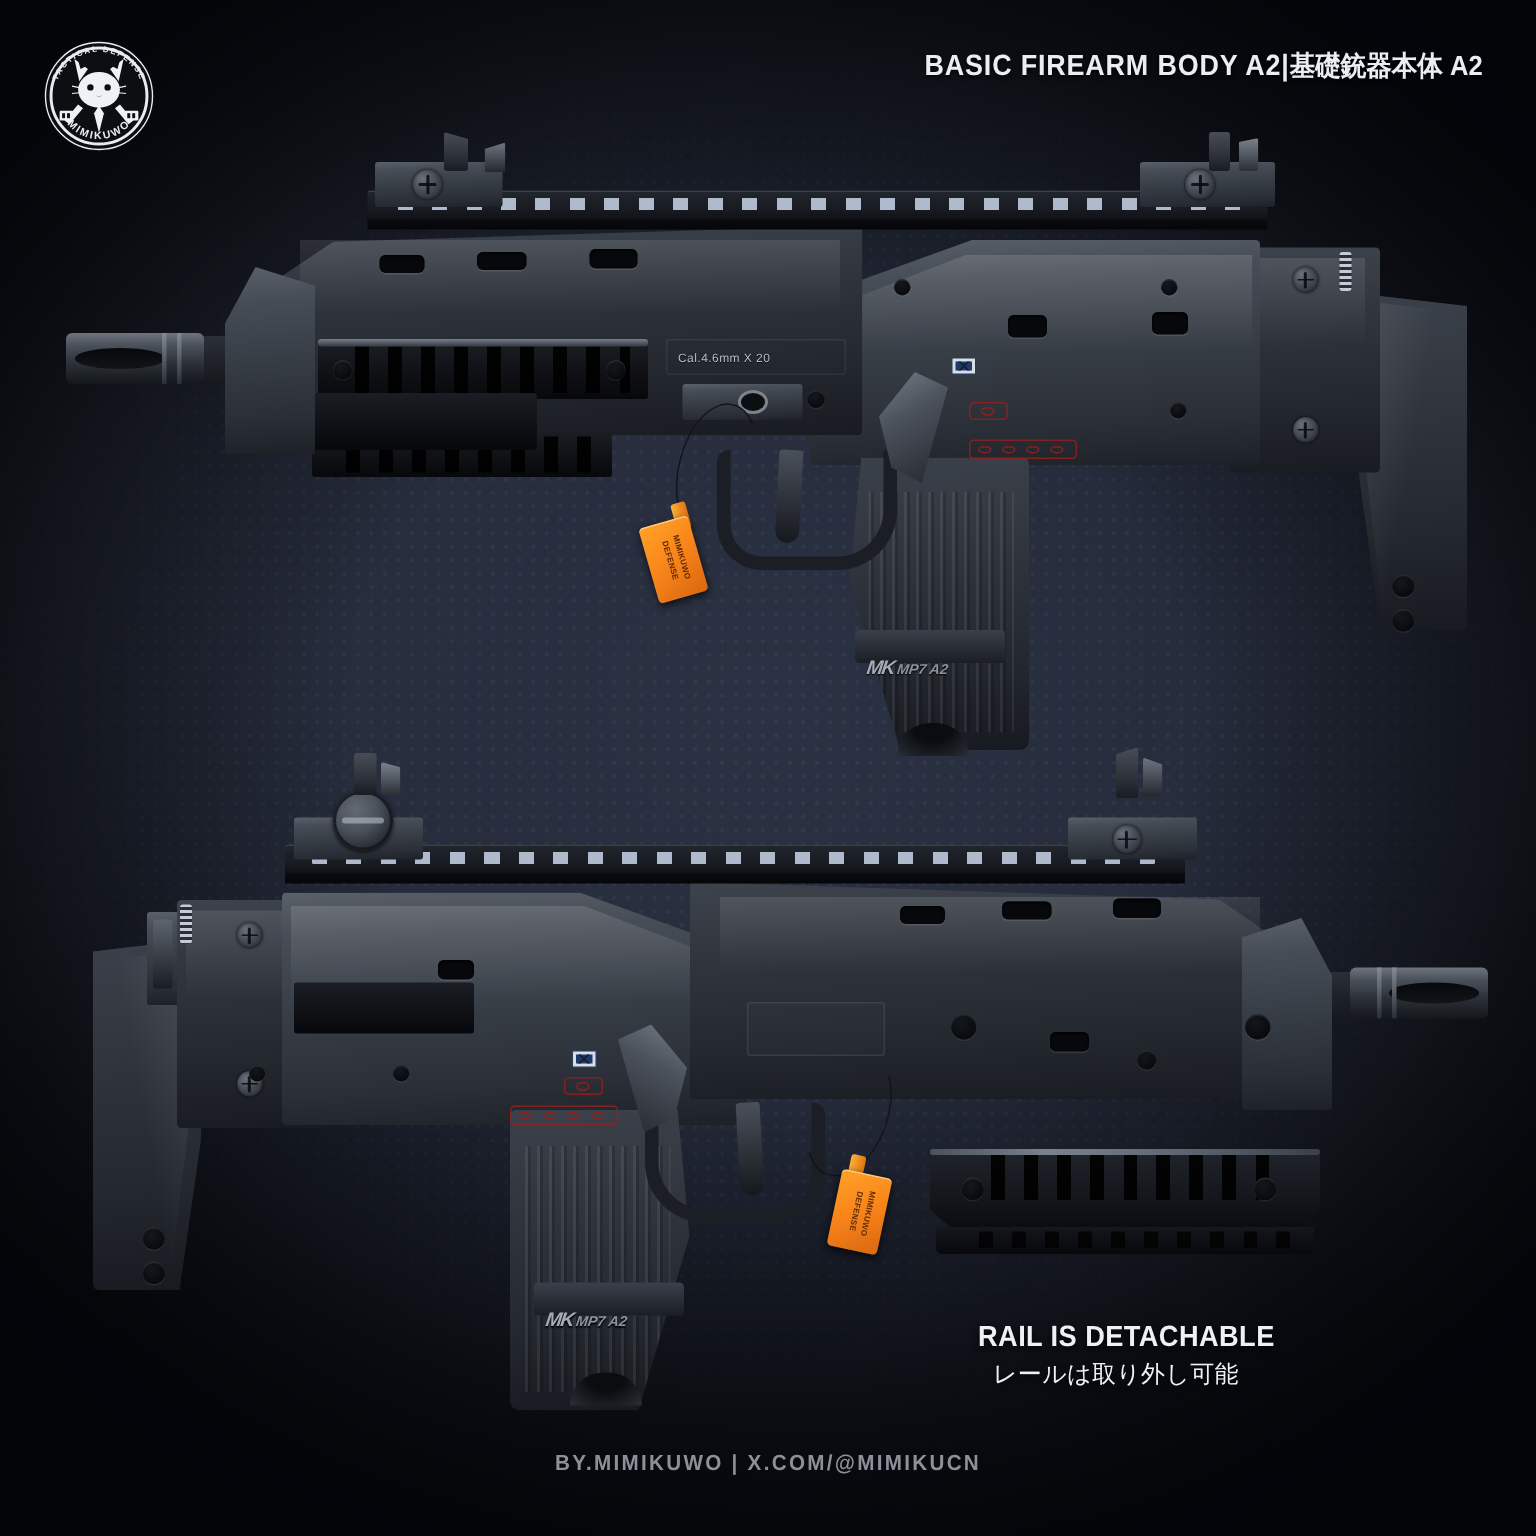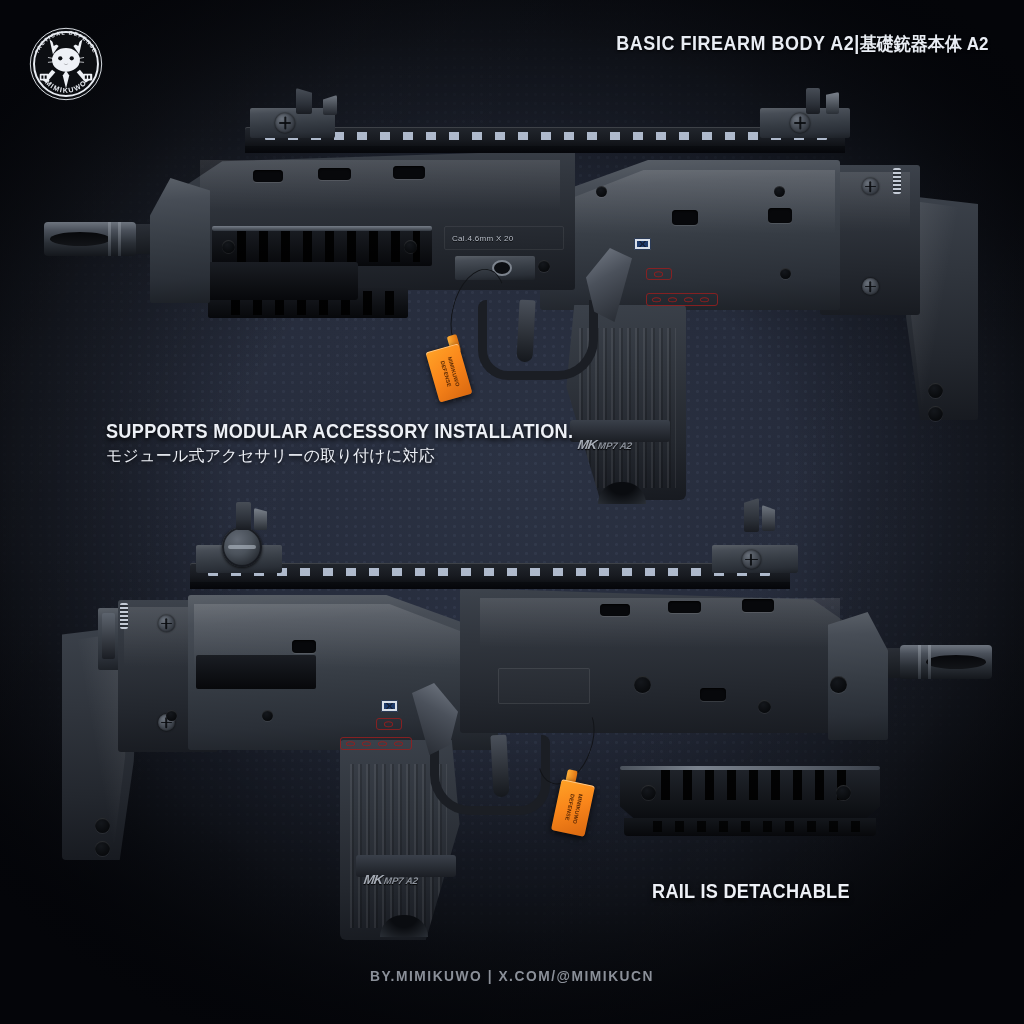--- a/index.html
+++ b/index.html
@@ -390,24 +390,20 @@
     <div class="slotcut" style="left:768px; top:208px; width:24px; height:15px;"></div>
 
     <div class="flag-cord" style="left:452px; top:268px; width:52px; height:90px; transform:rotate(14deg);"></div>
     <div class="flag-neck" style="left:449px; top:335px; width:10px; height:18px; transform:rotate(-16deg);"></div>
     <div class="flag-tag" style="left:432px; top:347px; width:34px; height:52px; transform:rotate(-16deg);">
       <div class="t" style="transform:rotate(90deg);">MIMIKUWO DEFENSE</div>
     </div>
 
   </div>
 
-  <div class="caption" id="cap-modular">
-    <span class="en">SUPPORTS MODULAR ACCESSORY INSTALLATION.</span>
-    <span class="jp">モジュール式アクセサリーの取り付けに対応</span>
-  </div>
 
   <div class="gun" id="gun-bottom" style="left:0; top:470px; width:1024px; height:500px;">
 
     <div class="p poly rnd4" style="left:62px; top:625px; width:78px; height:235px; clip-path:polygon(0 4%,100% 0,92% 58%,74% 100%,0 100%); transform:translateY(-470px);"></div>
     <div class="p" style="left:68px; top:632px; width:62px; height:216px; background:linear-gradient(260deg,rgba(255,255,255,0.10),rgba(255,255,255,0) 55%); clip-path:polygon(0 4%,100% 0,92% 58%,74% 100%,0 100%); transform:translateY(-470px);"></div>
     <div class="hole" style="left:95px; top:818px; width:15px; height:15px; transform:translateY(-470px);"></div>
     <div class="hole" style="left:95px; top:841px; width:15px; height:15px; transform:translateY(-470px);"></div>
     <div class="p metal rnd2" style="left:98px; top:608px; width:22px; height:62px; transform:translateY(-470px);"></div>
     <div class="p black rnd2" style="left:102px; top:613px; width:13px; height:46px; background:linear-gradient(180deg,#5d646e,#1a1d23); transform:translateY(-470px);"></div>
 
@@ -503,17 +499,18 @@
   </div>
   <div class="p" style="left:620px; top:766px; width:260px; height:4px; background:linear-gradient(90deg,#4b525c,#7a828d 30%,#5a616b 70%,#3a404a); border-radius:2px;"></div>
   <div class="hole" style="left:641px; top:785px; width:15px; height:15px;"></div>
   <div class="hole" style="left:836px; top:785px; width:15px; height:15px;"></div>
   <div class="p" style="left:624px; top:818px; width:252px; height:18px; background:linear-gradient(180deg,#14171c,#07080b); border-radius:0 0 4px 4px;">
     <div class="picslots" style="left:16px; right:16px; top:3px; bottom:4px; opacity:0.85;"></div>
   </div>
 
   <div class="caption" id="cap-rail">
     <span class="en">RAIL IS DETACHABLE</span>
+    <span class="jp">レールは取り外し可能</span>
   </div>
 
   <div class="footer">BY.MIMIKUWO | X.COM/@MIMIKUCN</div>
 
 </div>
 
 </body></html>

